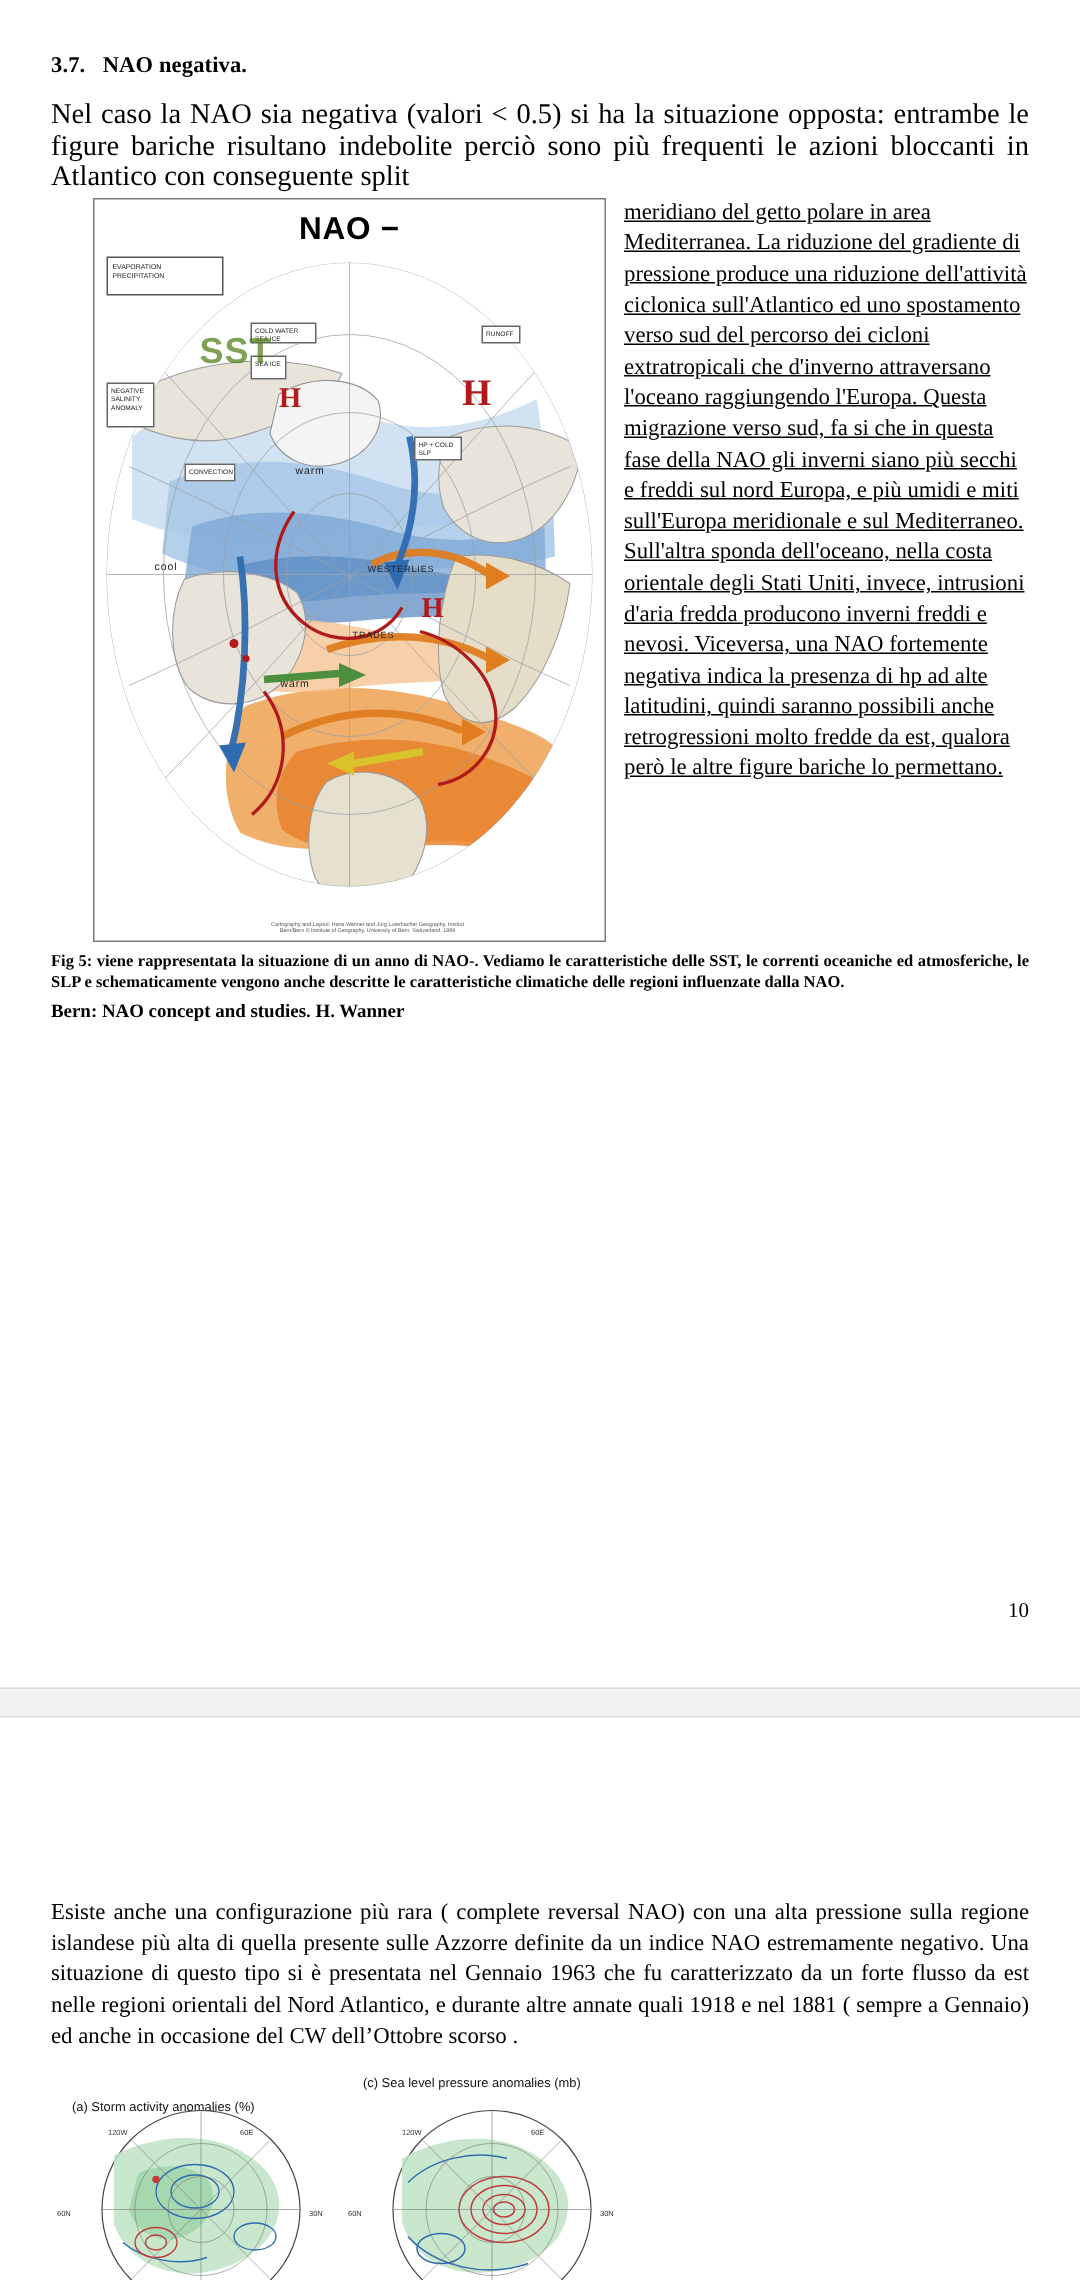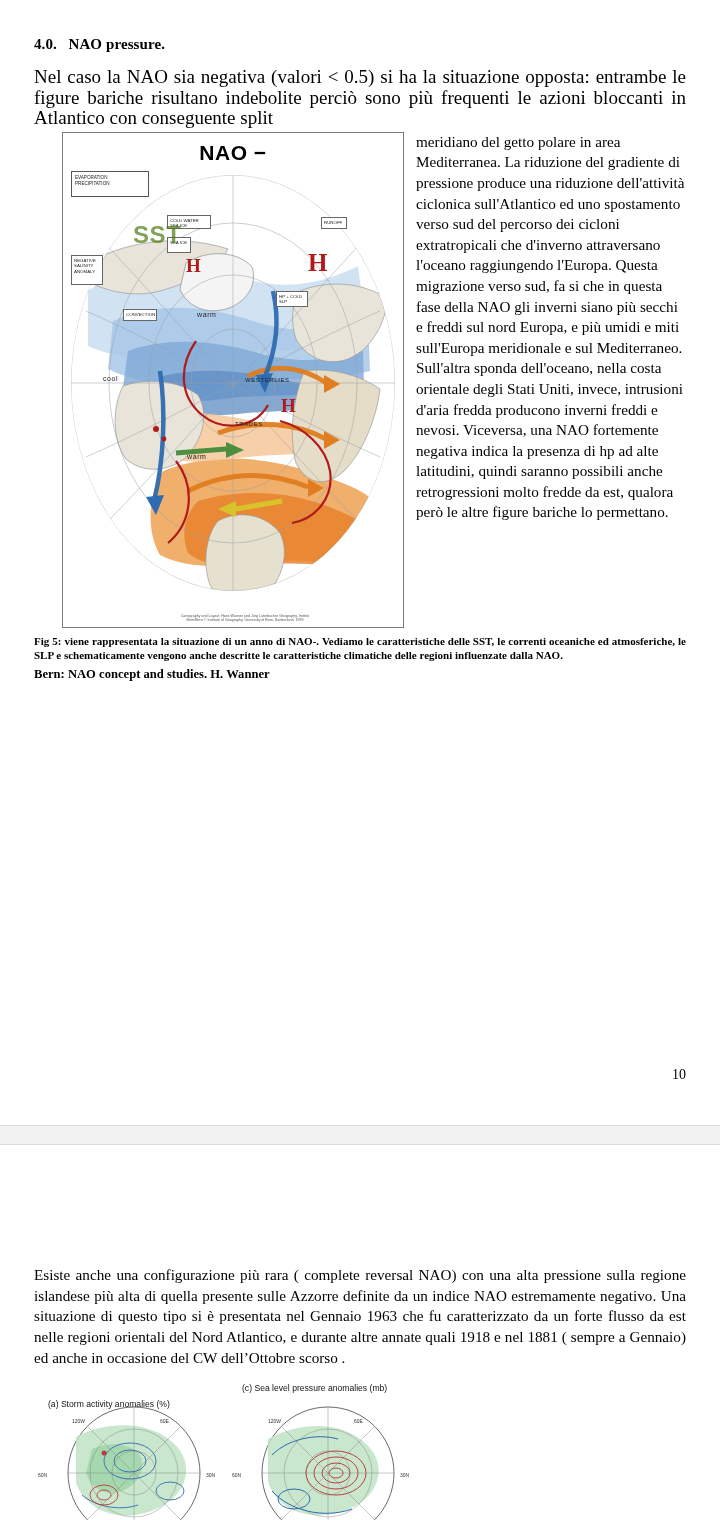--- a/index.html
+++ b/index.html
@@ -58,20 +58,21 @@
     text-align: justify;
     margin: 0;
   }
   .lead {
     padding-top: 14px;
   }
   .figure-wrap {
     margin-top: 3px;
     width: 100%;
     overflow: hidden;
+    text-decoration: underline;
   }
   .figure-box {
     float: left;
     width: 342px;
     height: 496px;
     border: 1px solid #7a7a7a;
     box-sizing: border-box;
     margin: 0 12px 0 28px;
     background: #ffffff;
     position: relative;
@@ -198,23 +199,23 @@
     white-space: nowrap;
   }
 </style>
 </head>
 <body>
 
 <div class="page page-1">
   <div class="inner">
 
     <h2 class="section-title">
-      <span>4.0.</span>
+      <span>3.7.</span>
       &nbsp;
-      <span>NAO pressure.</span>
+      <span>NAO negativa.</span>
     </h2>
 
     <p class="body-text lead">Nel caso la NAO sia negativa (valori &lt; 0.5) si ha la situazione opposta: entrambe le figure bariche risultano indebolite perciò sono più frequenti le azioni bloccanti in Atlantico con conseguente split</p>
 
     <div class="figure-wrap">
 
       <div class="figure-box">
 
         <div class="nao-title">NAO −</div>
 

